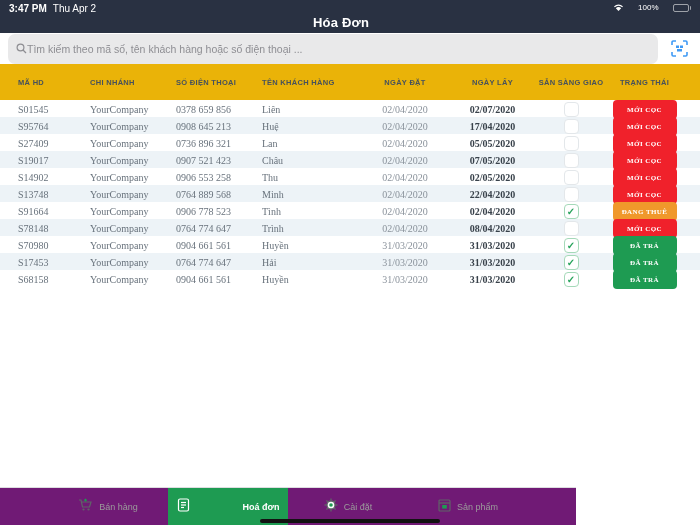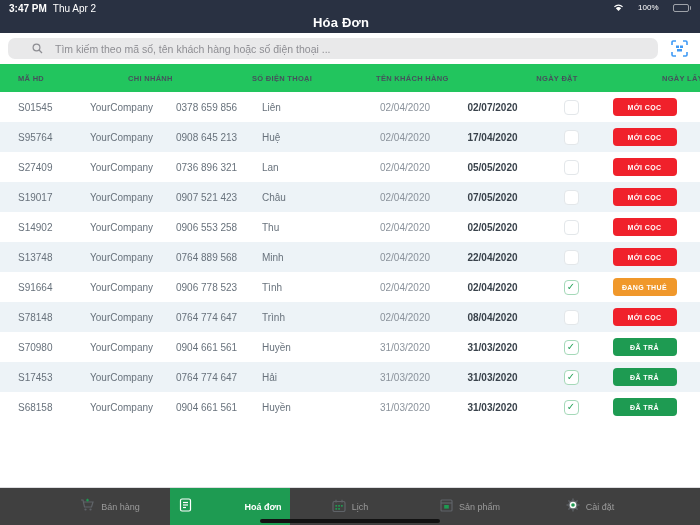--- a/index.html
+++ b/index.html
@@ -18,53 +18,53 @@
     border-radius:2px; padding:1px; }
   .battery-fill { width:100%; height:100%; background:#fff; border-radius:1px; }
   .battery-tip { width:1.5px; height:3.5px; background:rgba(255,255,255,.55);
     border-radius:0 1px 1px 0; }
   .nav-title { position:absolute; bottom:3px; left:0; right:18px; text-align:center;
     font-size:13px; font-weight:bold; letter-spacing:.2px; }
 
   
   .search-row { height:31px; display:flex; align-items:center; padding:0 8px; gap:8px;
     background:#fff; }
-  .search-bar { flex:1; height:21px; background:#e9e9ea; border-radius:7px;
-    display:flex; align-items:center; padding:0 24px; gap:12px; }
+  .search-bar { flex:1; height:30px; background:#e9e9ea; border-radius:7px;
+    display:flex; align-items:center; padding:0 8px; gap:0; }
   .search-bar input { flex:1; border:none; outline:none; background:transparent;
     font-size:10.5px; color:#333; font-family:inherit; }
   .search-bar input::placeholder { color:#8e8e93; }
   .scan-btn { width:26px; height:22px; display:flex; align-items:center;
     justify-content:center; cursor:pointer; }
 
   
   .grid-row { display:grid;
     grid-template-columns:72px 86px 86px 98px 90px 85px 72px 1fr;
     align-items:center; padding:0 18px; }
-  .thead { height:28px; background:#22c55e;gap:38px; }
+  .thead { height:36px; background:#eab308; }
   .th { font-size:7.5px; font-weight:bold; color:#46515c; letter-spacing:.3px; }
   .th.center, .td.center { justify-self:center; text-align:center; }
-  .row { height:30px; background:#fff; }
+  .row { height:17px; background:#fff;font-family:Liberation Serif, serif; }
   .row.alt { background:#edf3f7; }
   .td { font-size:10px; color:#68727c; }
   .td.order-date { color:#8a929b; }
   .td.pickup-date { font-weight:bold; color:#39424b; }
   .checkbox { width:15px; height:15px; border-radius:4px; background:#fff;
     border:1px solid #e3e7ea; display:flex; align-items:center; justify-content:center;
     cursor:pointer; }
   .checkbox.checked { border-color:#a5d9b9; }
   .checkbox.checked::after { content:"\2713"; color:#27a35b; font-size:10px;
     font-weight:bold; line-height:1; }
   .badge { display:inline-block; min-width:64px; text-align:center; padding:5.5px 8px;
     border-radius:4px; color:#fff; font-size:7px; font-weight:bold;
     letter-spacing:.4px; cursor:pointer; }
 
   
-  .tabbar { position:absolute; left:0; bottom:0; width:700px; height:38px;
-    background:#404040; border-top:1px solid #dddde0; display:flex;
+  .tabbar { position:absolute; left:0; bottom:0; width:576px; height:38px;
+    background:#701a75; border-top:1px solid #dddde0; display:flex;
     justify-content:center; }
   .tabs { display:flex; }
   .tab { width:120px; height:100%; display:flex; align-items:center;
     justify-content:center; gap:6px; cursor:pointer; }
   .tab .tab-label { font-size:9px; color:#9b9b9b; }
   .tab.active { background:#1e9b52; }
   .tab.active .tab-label { color:#fff; font-weight:bold;margin-left:47px; }
   .home-indicator { position:absolute; left:260px; bottom:2px; width:180px;
     height:4.5px; background:#121212; border-radius:3px; cursor:grab; }
 </style>
@@ -290,60 +290,45 @@
     <div class="tab active">
       <span>
         <svg width="13" height="14" viewBox="0 0 13 14" fill="none" stroke="#fff" stroke-width="1.2">
           <rect x="1.5" y="1" width="10" height="12" rx="1.5"></rect>
           <line x1="4" y1="4.5" x2="9" y2="4.5"></line>
             <line x1="4" y1="7" x2="9" y2="7"></line>
             <line x1="4" y1="9.5" x2="7" y2="9.5"></line>
         </svg>
       </span>
       <span class="tab-label">Hoá đơn</span>
-    </div>
-    <div class="tab">
-      <span>
-        <svg width="14" height="13" viewBox="0 0 14 13" fill="none">
-          <rect x="1" y="2.5" width="12" height="10" rx="1.5" stroke="#5f6368" stroke-width="1.2"></rect>
-          <line x1="4" y1="0.8" x2="4" y2="3.5" stroke="#5f6368" stroke-width="1.2"></line>
-          <line x1="10" y1="0.8" x2="10" y2="3.5" stroke="#5f6368" stroke-width="1.2"></line>
-          <rect x="3.4" y="6" width="1.7" height="1.7" fill="#1e9b52"></rect>
-            <rect x="6.2" y="6" width="1.7" height="1.7" fill="#1e9b52"></rect>
-          <rect x="9" y="6" width="1.7" height="1.7" fill="#1e9b52"></rect>
-            <rect x="3.4" y="9" width="1.7" height="1.7" fill="#1e9b52"></rect>
-          <rect x="6.2" y="9" width="1.7" height="1.7" fill="#1e9b52"></rect>
-        </svg>
-      </span>
-      <span class="tab-label">Lịch</span>
-    </div>
-    <div class="tab">
-      <span>
-        <svg width="13" height="13" viewBox="0 0 13 13" fill="none">
-          <rect x="1" y="1" width="11" height="11" rx="1" stroke="#5f6368" stroke-width="1.2"></rect>
-          <line x1="1" y1="4" x2="12" y2="4" stroke="#5f6368" stroke-width="1.2"></line>
-          <rect x="4.2" y="6" width="4.6" height="3.6" fill="#1e9b52"></rect>
-        </svg>
-      </span>
-      <span class="tab-label">Sản phẩm</span>
     </div>
     <div class="tab">
       <span>
         <svg width="14" height="14" viewBox="0 0 14 14" fill="none">
           <g stroke="#5f6368" stroke-width="1.4">
             <line x1="7" y1="0.5" x2="7" y2="2.5"></line>
               <line x1="7" y1="11.5" x2="7" y2="13.5"></line>
             <line x1="0.5" y1="7" x2="2.5" y2="7"></line>
               <line x1="11.5" y1="7" x2="13.5" y2="7"></line>
             <line x1="2.4" y1="2.4" x2="3.8" y2="3.8"></line>
               <line x1="10.2" y1="10.2" x2="11.6" y2="11.6"></line>
             <line x1="2.4" y1="11.6" x2="3.8" y2="10.2"></line>
               <line x1="10.2" y1="3.8" x2="11.6" y2="2.4"></line>
           </g>
           <circle cx="7" cy="7" r="4" stroke="#5f6368" stroke-width="1.3" fill="#fafafa"></circle>
           <circle cx="7" cy="7" r="1.8" fill="#1e9b52"></circle>
         </svg>
       </span>
       <span class="tab-label">Cài đặt</span>
     </div>
+    <div class="tab">
+      <span>
+        <svg width="13" height="13" viewBox="0 0 13 13" fill="none">
+          <rect x="1" y="1" width="11" height="11" rx="1" stroke="#5f6368" stroke-width="1.2"></rect>
+          <line x1="1" y1="4" x2="12" y2="4" stroke="#5f6368" stroke-width="1.2"></line>
+          <rect x="4.2" y="6" width="4.6" height="3.6" fill="#1e9b52"></rect>
+        </svg>
+      </span>
+      <span class="tab-label">Sản phẩm</span>
+    </div>
   </div>
 </div>
 <div class="home-indicator"></div>
 
 </body></html>

